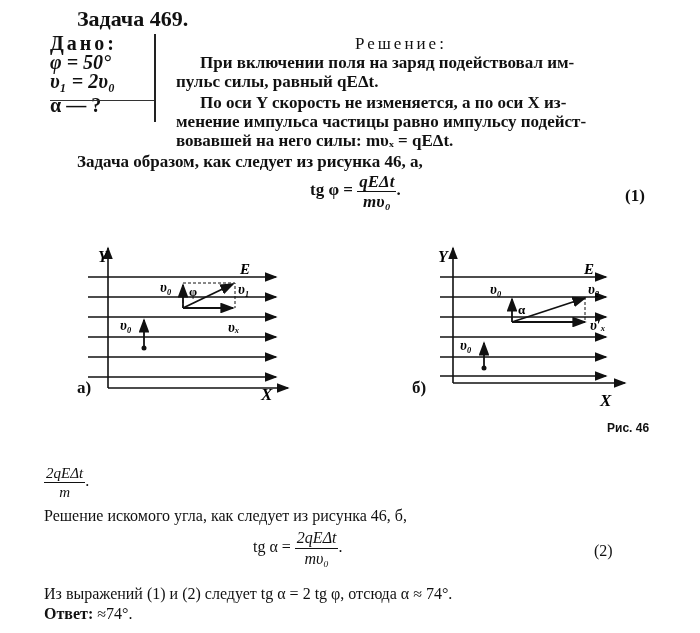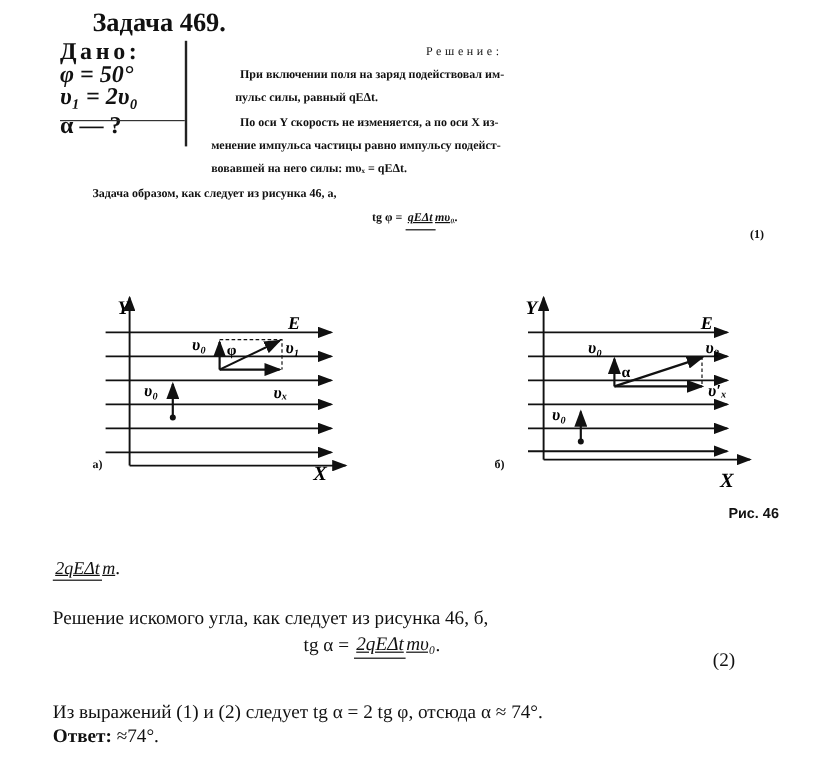--- a/index.html
+++ b/index.html
@@ -6,23 +6,23 @@
   body { width:700px; height:633px; position:relative; overflow:hidden;
          font-family:"DejaVu Serif","Liberation Serif",serif; color:#111; }
   .abs { position:absolute; white-space:nowrap; }
   .b { font-weight:bold; }
   .it { font-style:italic; }
   .title { left:77px; top:6px; font-size:22px; font-weight:bold; font-family:"Liberation Serif",serif; }
   .given { left:50px; top:34px; font-size:20px; line-height:19px; font-family:"Liberation Serif",serif; font-weight:bold;}
   .given div { white-space:nowrap; }
   .vline { left:154px; top:34px; width:2px; height:88px; background:#222; }
   .hline { left:50px; top:100px; width:104px; height:1px; background:#333; }
-  .sol { font-family:"Liberation Serif",serif; font-size:10px; font-weight:bold; line-height:19px; }
+  .sol { font-family:"Liberation Serif",serif; font-size:17px; font-weight:bold; line-height:19px; }
   .spaced { letter-spacing:3px; }
-  .frac { display:inline-flex; align-items:flex-start; vertical-align:middle;text-decoration:underline; }
+  .frac { display:inline-flex; flex-direction:column; align-items:center; vertical-align:middle; }
   .frac .num { border-bottom:1.2px solid #111; padding:0 2px; }
   .lower { font-family:"Liberation Serif",serif; font-size:16px; line-height:20px; }
   .cap { font-family:"Liberation Sans",sans-serif; font-size:12px; font-weight:bold; }
   svg text { font-family:"Liberation Serif",serif; }
 </style>
 </head>
 <body>
 
 <div class="abs title">Задача 469.</div>
 
@@ -30,21 +30,21 @@
   <div class="spaced">Дано:</div>
   <div class="it">φ = 50°</div>
   <div class="it">υ₁ = 2υ₀</div>
   <div style="margin-top:5px">α — ?</div>
 </div>
 <div class="abs vline"></div>
 <div class="abs hline"></div>
 
 <div class="abs sol spaced" style="left:355px;top:34px;font-weight:normal;">Решение:</div>
 <div class="abs sol" style="left:200px;top:53px;">При включении поля на заряд подействовал им-</div>
-<div class="abs sol" style="left:176px;top:72px;margin-left:20px;">пульс силы, равный qEΔt.</div>
+<div class="abs sol" style="left:176px;top:72px;">пульс силы, равный qEΔt.</div>
 <div class="abs sol" style="left:200px;top:93px;">По оси Y скорость не изменяется, а по оси X из-</div>
 <div class="abs sol" style="left:176px;top:112px;">менение импульса частицы равно импульсу подейст-</div>
 <div class="abs sol" style="left:176px;top:131px;">вовавшей на него силы: mυₓ = qEΔt.</div>
 <div class="abs sol" style="left:77px;top:152px;">Задача образом, как следует из рисунка 46, а,</div>
 
 <div class="abs sol" style="left:310px;top:172px;">
   <span>tg φ =</span>
   <span class="frac it">
     <span class="num">qEΔt</span>
     <span>mυ₀</span>

